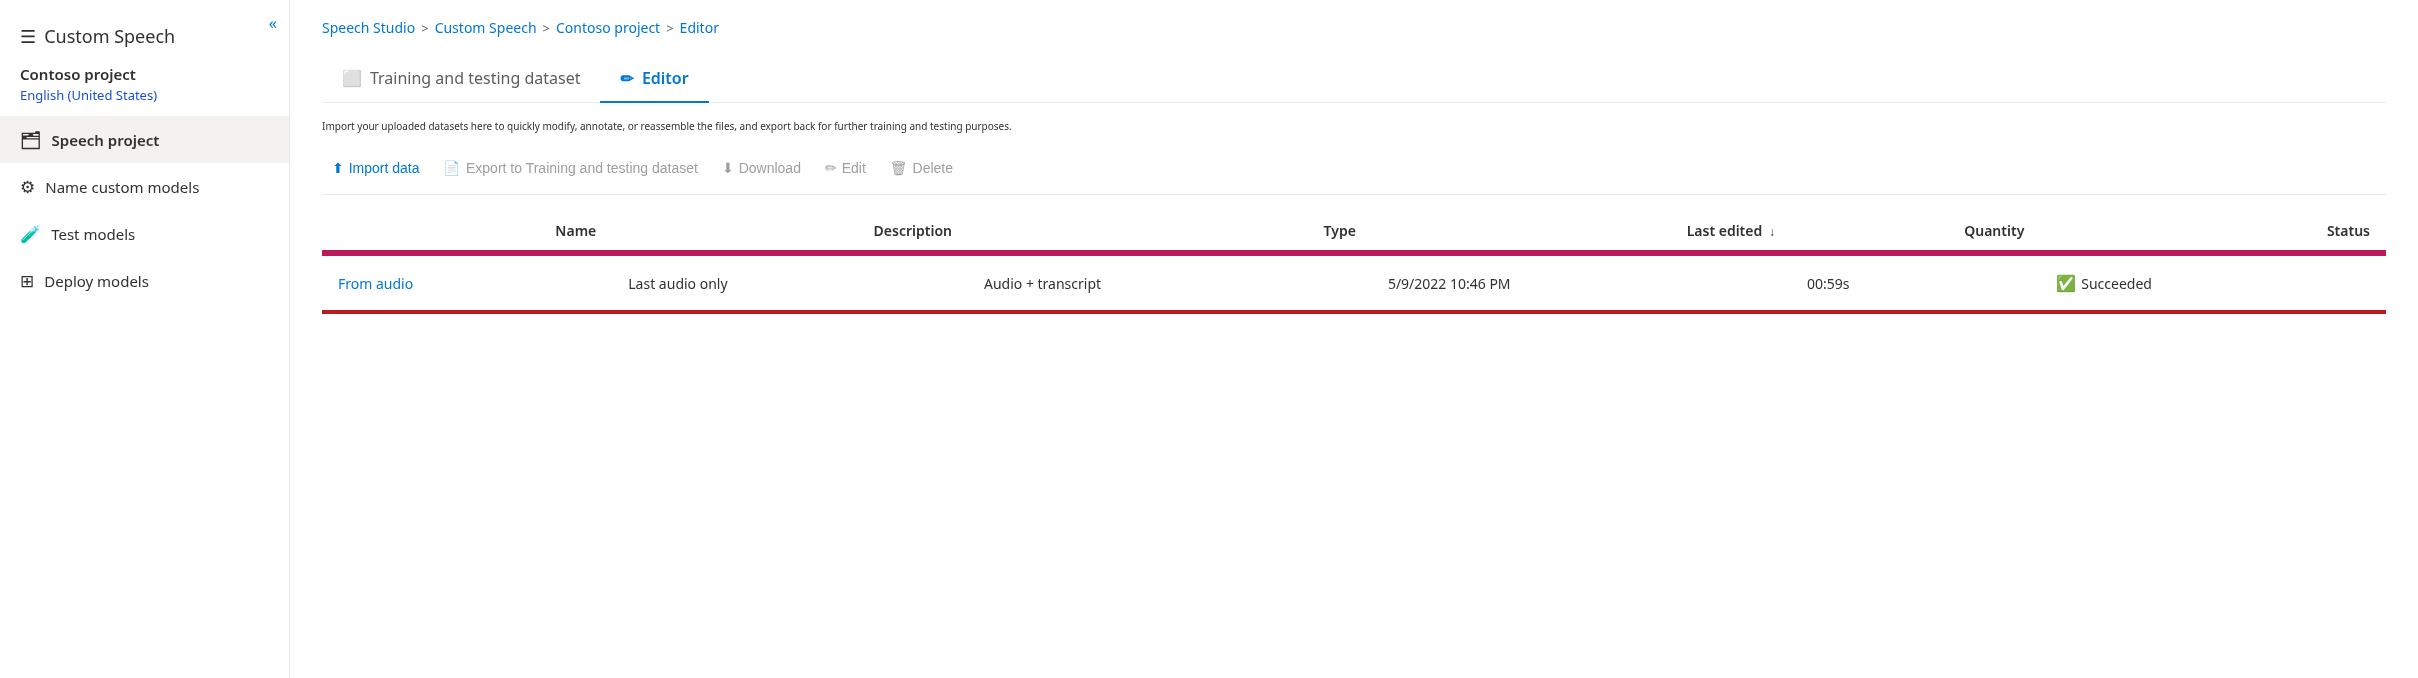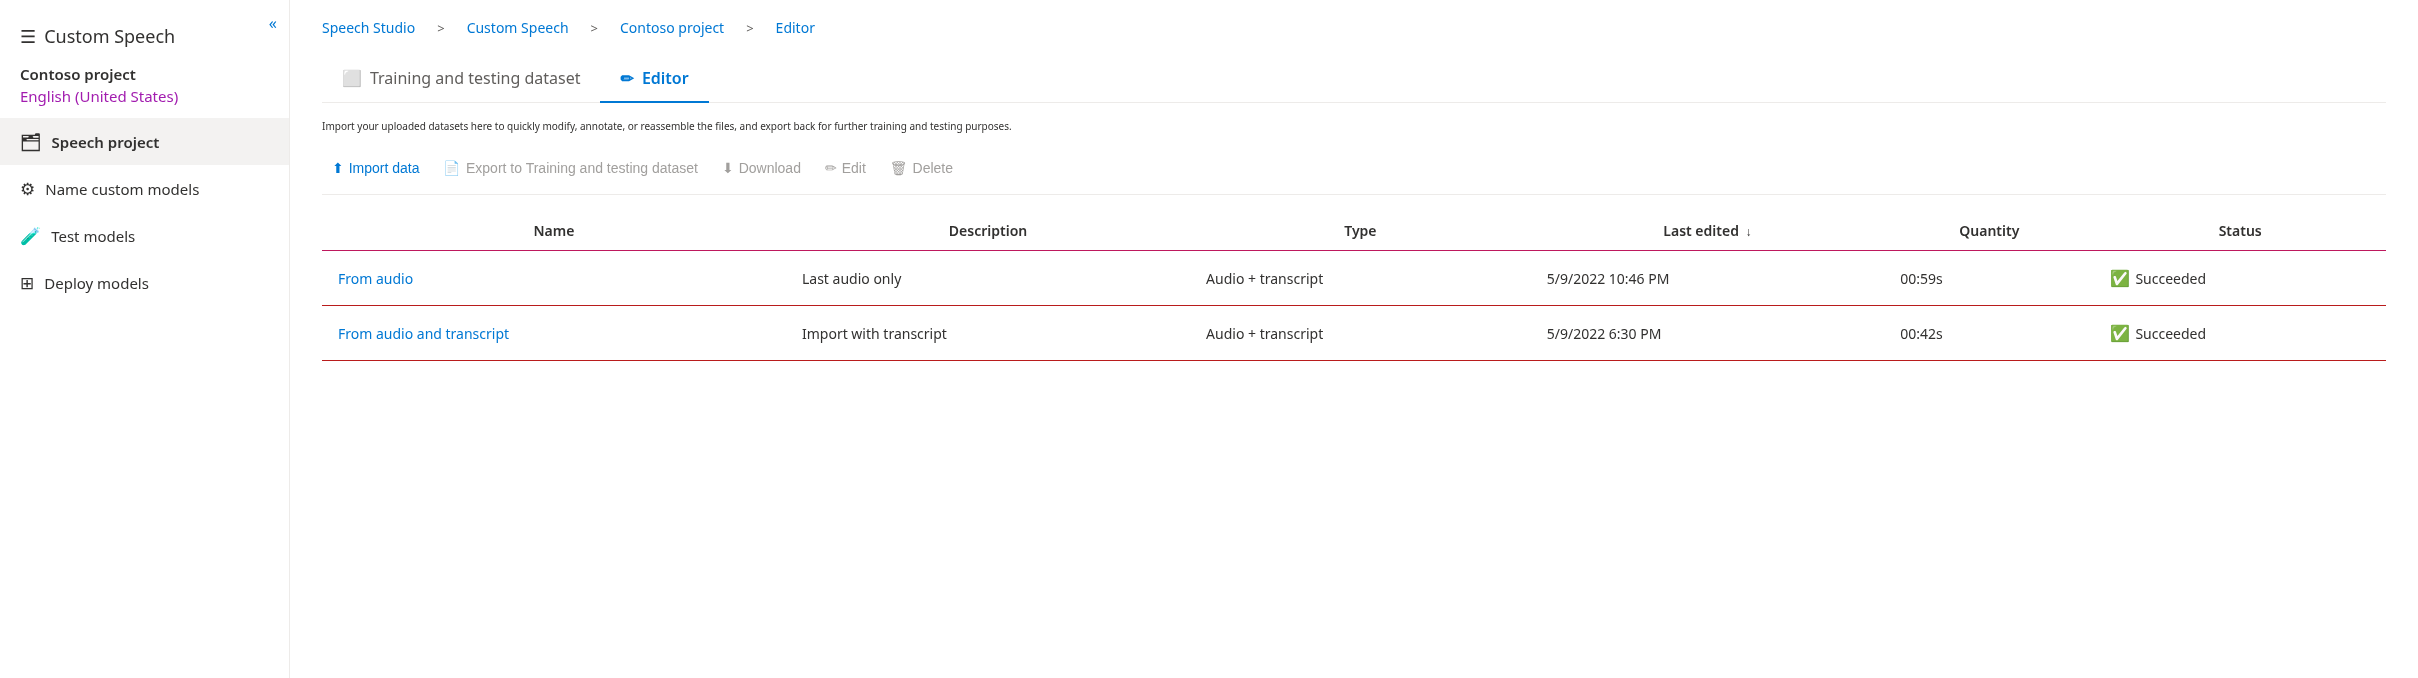--- a/index.html
+++ b/index.html
@@ -35,22 +35,22 @@
     }
     .sidebar-title .icon { font-size: 18px; }
     .sidebar-project-name {
       padding: 0 20px 2px 20px;
       font-weight: 600;
       font-size: 15px;
       color: #323130;
     }
     .sidebar-project-lang {
       padding: 0 20px 12px 20px;
-      font-size: 15px;
-      color: #a21caf;
+      font-size: 13px;
+      color: #1d4ed8;
     }
     .sidebar-nav-item {
       display: flex;
       align-items: center;
       gap: 10px;
       padding: 12px 20px;
       font-size: 15px;
       cursor: pointer;
       color: #323130;
     }
@@ -66,21 +66,21 @@
       display: flex;
       flex-direction: column;
       padding: 0 32px;
       overflow-y: auto;
     }
 
     
     .breadcrumb {
       display: flex;
       align-items: center;
-      gap: 22px;
+      gap: 6px;
       padding: 18px 0 20px 0;
       font-size: 14px;
     }
     .breadcrumb a {
       color: #0078d4;
       text-decoration: none;
       cursor: pointer;
     }
     .breadcrumb-sep { color: #605e5c; font-size: 13px; }
 
@@ -144,31 +144,31 @@
       cursor: default;
     }
     .btn-icon { font-size: 14px; }
 
     
     .data-table {
       width: 100%;
       border-collapse: collapse;
     }
     .data-table th {
-      text-align: center;
+      text-align: right;
       padding: 10px 16px;
       font-weight: 600;
       font-size: 14px;
       color: #323130;
-      border-bottom: 1px solid #be185d;
+      border-bottom: 6px solid #be185d;
     }
     .data-table td {
       padding: 16px 16px;
       font-size: 14px;
-      border-bottom: 1px solid #b91c1c;
+      border-bottom: 4px solid #b91c1c;
       vertical-align: middle;
     }
     .cell-link {
       color: #0078d4;
       cursor: pointer;
       text-decoration: none;
     }
     .sort-icon { font-size: 12px; margin-left: 3px; color: #323130; }
     .status-success {
       display: flex;
@@ -285,31 +285,16 @@
         <td>Audio + transcript</td>
         <td>5/9/2022 10:46 PM</td>
         <td>00:59s</td>
         <td>
           <div class="status-success">
             <span class="status-icon">✅</span>
             <span>Succeeded</span>
           </div>
         </td>
       </tr>
-      <tr class="table-row">
-        <td>
-          <a class="cell-link">From audio and transcript</a>
-        </td>
-        <td>Import with transcript</td>
-        <td>Audio + transcript</td>
-        <td>5/9/2022 6:30 PM</td>
-        <td>00:42s</td>
-        <td>
-          <div class="status-success">
-            <span class="status-icon">✅</span>
-            <span>Succeeded</span>
-          </div>
-        </td>
-      </tr>
     </tbody>
   </table>
 
 </div>
 
 </body></html>

